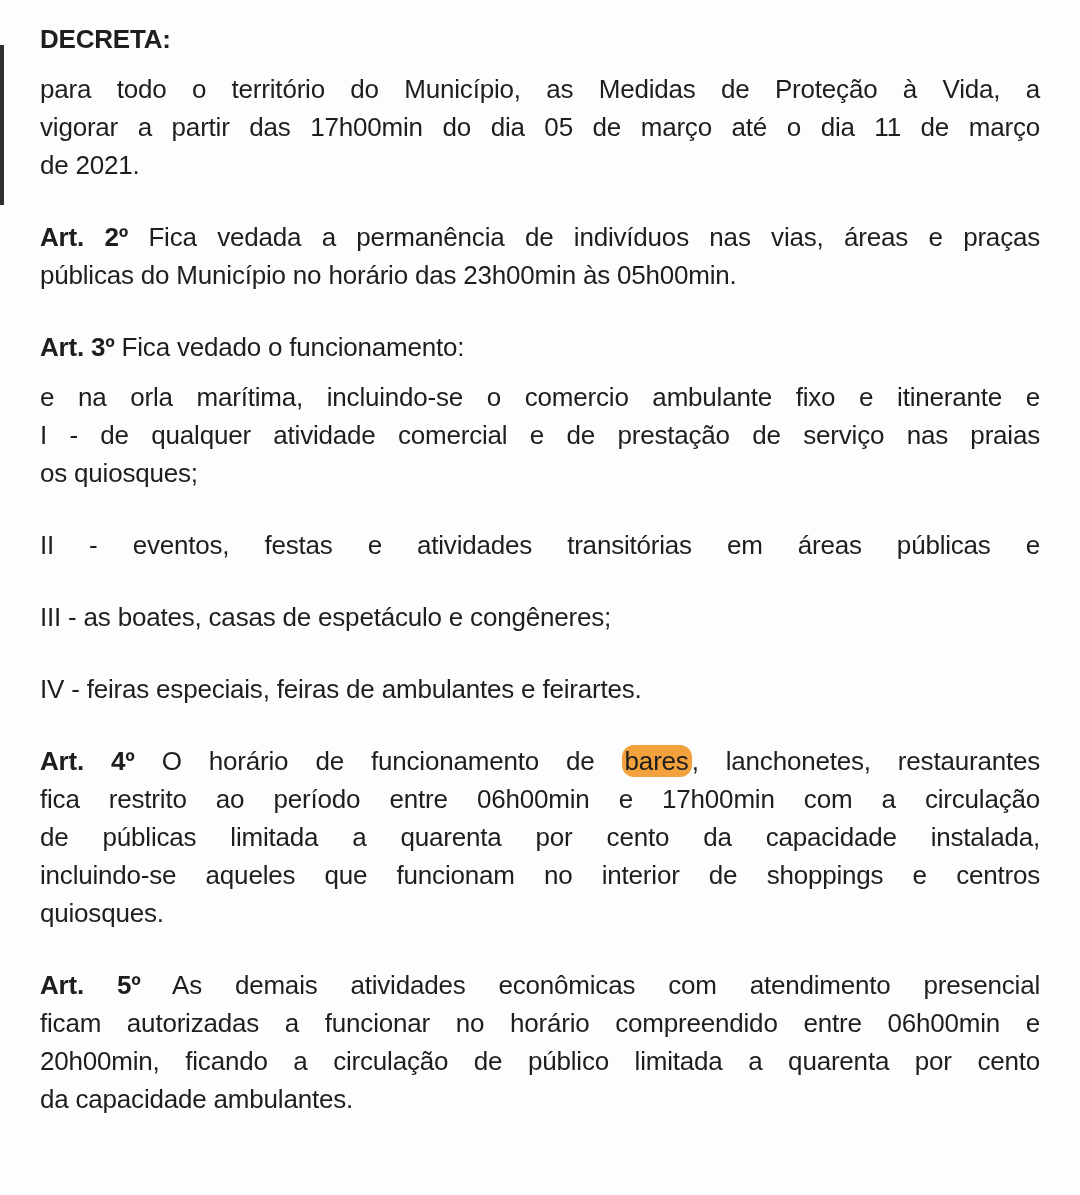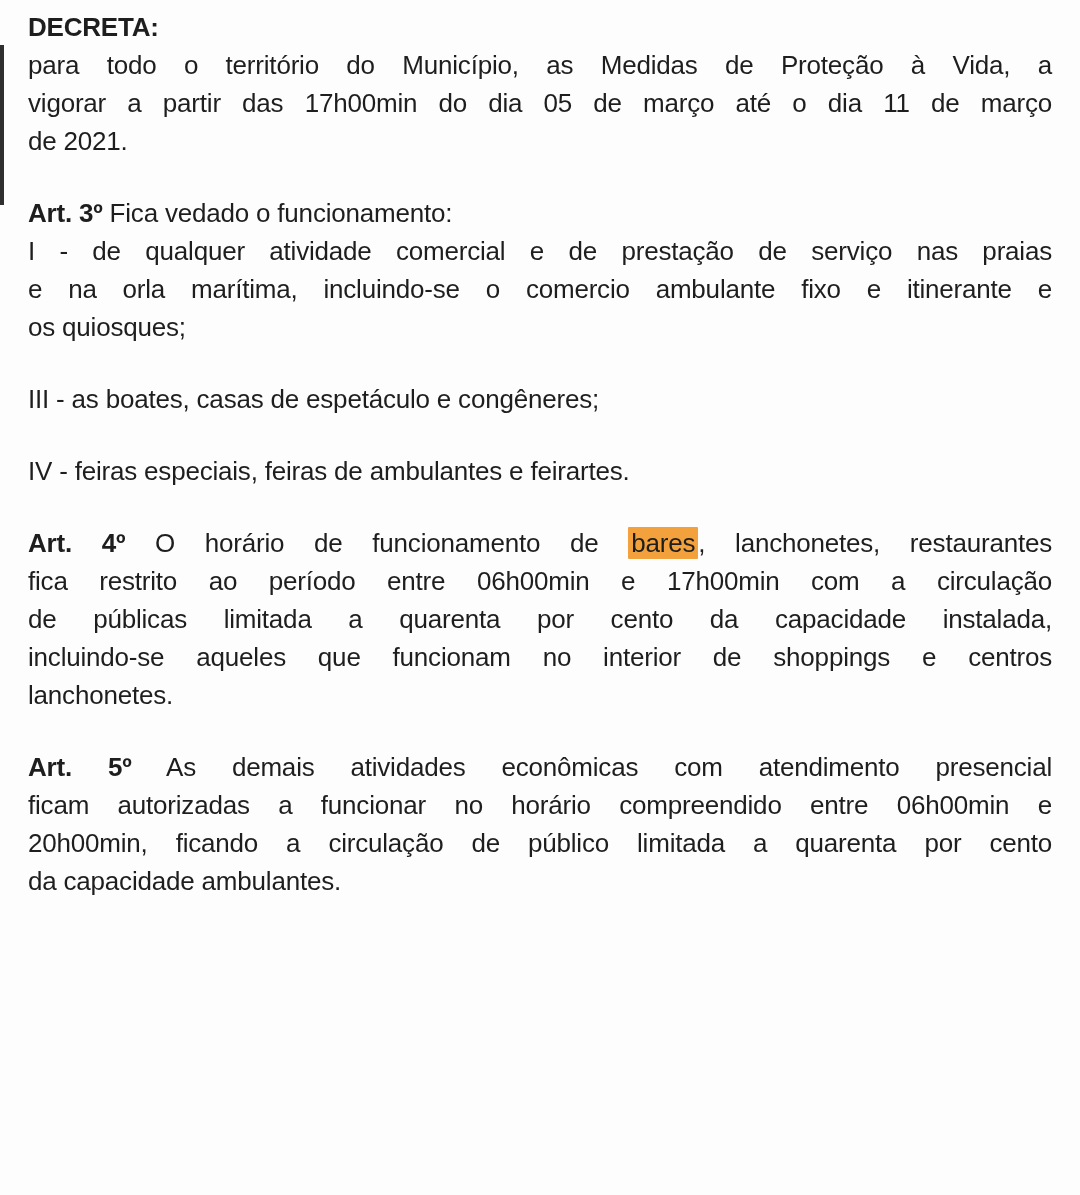--- a/index.html
+++ b/index.html
@@ -19,21 +19,21 @@
     position: relative;
     width: 100%;
     height: 100%;
     box-sizing: border-box;
     padding: 8px 28px 0 28px;
   }
   .decree-body {
     display: block;
   }
   .paragraph {
-    margin: 0;
+    margin: 12px;
   }
   .paragraph.gap {
     margin-top: 34px;
   }
   .line {
     font-size: 26px;
     line-height: 38px;
     letter-spacing: -0.2px;
     text-align: justify;
     text-align-last: justify;
@@ -42,21 +42,21 @@
   .line.last {
     text-align-last: left;
   }
   strong {
     font-weight: 700;
   }
   mark {
     background: var(--highlight, #f2a13c);
     color: inherit;
     padding: 1px 3px;
-    border-radius: 1px;
+    border-radius: 12px;
   }
   .scan-artifact {
     position: absolute;
     left: 0;
     top: 45px;
     width: 4px;
     height: 160px;
     background: var(--edge-artifact, #2f2f2f);
   }
 </style>
@@ -68,41 +68,46 @@
   <main class="decree-body">
       <div class="paragraph">
         <div class="line last"><strong>DECRETA:</strong></div>
       </div>
       <div class="paragraph">
         <div class="line">para todo o território do Município, as Medidas de Proteção à Vida, a</div>
         <div class="line">vigorar a partir das 17h00min do dia 05 de março até o dia 11 de março</div>
         <div class="line last">de 2021.</div>
       </div>
       <div class="paragraph gap">
+        <div class="line"><strong>Art. 2º</strong> Fica vedada a permanência de indivíduos nas vias, áreas e praças</div>
+        <div class="line last">públicas do Município no horário das 23h00min às 05h00min.</div>
+      </div>
+      <div class="paragraph gap">
         <div class="line last"><strong>Art. 3º</strong> Fica vedado o funcionamento:</div>
       </div>
       <div class="paragraph">
+        <div class="line">e na orla marítima, incluindo-se o comercio ambulante fixo e itinerante e</div>
         <div class="line">I - de qualquer atividade comercial e de prestação de serviço nas praias</div>
-        <div class="line">e na orla marítima, incluindo-se o comercio ambulante fixo e itinerante e</div>
         <div class="line last">os quiosques;</div>
       </div>
       <div class="paragraph gap">
+        <div class="line">II - eventos, festas e atividades transitórias em áreas públicas e</div>
       </div>
       <div class="paragraph gap">
         <div class="line last">III - as boates, casas de espetáculo e congêneres;</div>
       </div>
       <div class="paragraph gap">
         <div class="line last">IV - feiras especiais, feiras de ambulantes e feirartes.</div>
       </div>
       <div class="paragraph gap">
         <div class="line"><strong>Art. 4º</strong> O horário de funcionamento de <mark>bares</mark>, lanchonetes, restaurantes</div>
         <div class="line">fica restrito ao período entre 06h00min e 17h00min com a circulação</div>
         <div class="line">de públicas limitada a quarenta por cento da capacidade instalada,</div>
         <div class="line">incluindo-se aqueles que funcionam no interior de shoppings e centros</div>
-        <div class="line last">lanchonetes.</div>
+        <div class="line last">quiosques.</div>
       </div>
       <div class="paragraph gap">
         <div class="line"><strong>Art. 5º</strong> As demais atividades econômicas com atendimento presencial</div>
         <div class="line">ficam autorizadas a funcionar no horário compreendido entre 06h00min e</div>
         <div class="line">20h00min, ficando a circulação de público limitada a quarenta por cento</div>
         <div class="line last">da capacidade ambulantes.</div>
       </div>
     </main>
 </div>
 

